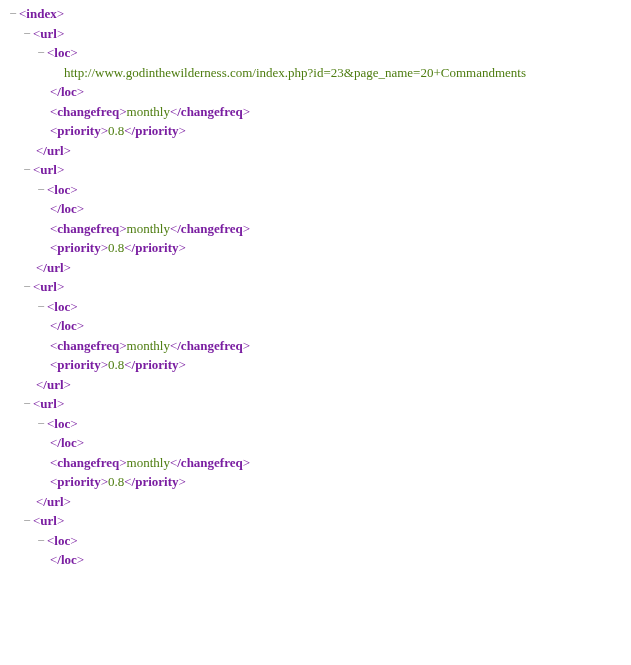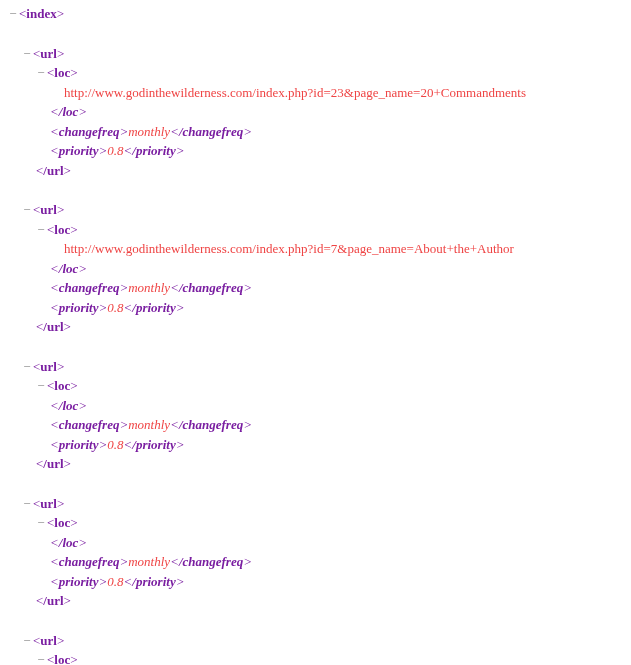--- a/index.html
+++ b/index.html
@@ -16,42 +16,41 @@
   .toggle {
     color: #888;
     cursor: pointer;
     display: inline-block;
     width: 10px;
     text-align: center;
     margin-right: 1px;
   }
   .tag { color: #7a1ea1; }
   .angle { color: #7a1ea1; }
-  .text { color: #ef4444; }
-  .indent1 { padding-left: 14px; margin-top: 20px; }
+  .text { color: #4d7c0f; }
+  .indent1 { padding-left: 14px; }
   .indent2 { padding-left: 28px; }
-  .indent3 { padding-left: 42px; font-style: italic; }
+  .indent3 { padding-left: 42px; }
   .indent4 { padding-left: 56px; }
   .elname { font-weight: bold; }
 </style>
 </head>
 <body>
 
 <div id="tree">
     <div class="block"><span class="toggle">−</span><span class="angle">&lt;</span><span class="tag elname">index</span><span class="angle">&gt;</span></div>
     <div class="block indent1"><span class="toggle">−</span><span class="angle">&lt;</span><span class="tag elname">url</span><span class="angle">&gt;</span></div>
     <div class="block indent2"><span class="toggle">−</span><span class="angle">&lt;</span><span class="tag elname">loc</span><span class="angle">&gt;</span></div>
     <div class="block indent4 text">http://www.godinthewilderness.com/index.php?id=23&amp;page_name=20+Commandments</div>
     <div class="block indent3"><span class="angle">&lt;</span><span class="tag elname">/loc</span><span class="angle">&gt;</span></div>
     <div class="block indent3"><span class="angle">&lt;</span><span class="tag elname">changefreq</span><span class="angle">&gt;</span><span class="text">monthly</span><span class="angle">&lt;</span><span class="tag elname">/changefreq</span><span class="angle">&gt;</span></div>
     <div class="block indent3"><span class="angle">&lt;</span><span class="tag elname">priority</span><span class="angle">&gt;</span><span class="text">0.8</span><span class="angle">&lt;</span><span class="tag elname">/priority</span><span class="angle">&gt;</span></div>
     <div class="block indent2"><span class="angle">&lt;</span><span class="tag elname">/url</span><span class="angle">&gt;</span></div>
     <div class="block indent1"><span class="toggle">−</span><span class="angle">&lt;</span><span class="tag elname">url</span><span class="angle">&gt;</span></div>
     <div class="block indent2"><span class="toggle">−</span><span class="angle">&lt;</span><span class="tag elname">loc</span><span class="angle">&gt;</span></div>
-    <div class="block indent4 text">http://www.godinthewilderness.com/index.php?id=7&amp;page_name=About+the+Author</div>
     <div class="block indent3"><span class="angle">&lt;</span><span class="tag elname">/loc</span><span class="angle">&gt;</span></div>
     <div class="block indent3"><span class="angle">&lt;</span><span class="tag elname">changefreq</span><span class="angle">&gt;</span><span class="text">monthly</span><span class="angle">&lt;</span><span class="tag elname">/changefreq</span><span class="angle">&gt;</span></div>
     <div class="block indent3"><span class="angle">&lt;</span><span class="tag elname">priority</span><span class="angle">&gt;</span><span class="text">0.8</span><span class="angle">&lt;</span><span class="tag elname">/priority</span><span class="angle">&gt;</span></div>
     <div class="block indent2"><span class="angle">&lt;</span><span class="tag elname">/url</span><span class="angle">&gt;</span></div>
     <div class="block indent1"><span class="toggle">−</span><span class="angle">&lt;</span><span class="tag elname">url</span><span class="angle">&gt;</span></div>
     <div class="block indent2"><span class="toggle">−</span><span class="angle">&lt;</span><span class="tag elname">loc</span><span class="angle">&gt;</span></div>
     <div class="block indent3"><span class="angle">&lt;</span><span class="tag elname">/loc</span><span class="angle">&gt;</span></div>
     <div class="block indent3"><span class="angle">&lt;</span><span class="tag elname">changefreq</span><span class="angle">&gt;</span><span class="text">monthly</span><span class="angle">&lt;</span><span class="tag elname">/changefreq</span><span class="angle">&gt;</span></div>
     <div class="block indent3"><span class="angle">&lt;</span><span class="tag elname">priority</span><span class="angle">&gt;</span><span class="text">0.8</span><span class="angle">&lt;</span><span class="tag elname">/priority</span><span class="angle">&gt;</span></div>
     <div class="block indent2"><span class="angle">&lt;</span><span class="tag elname">/url</span><span class="angle">&gt;</span></div>

